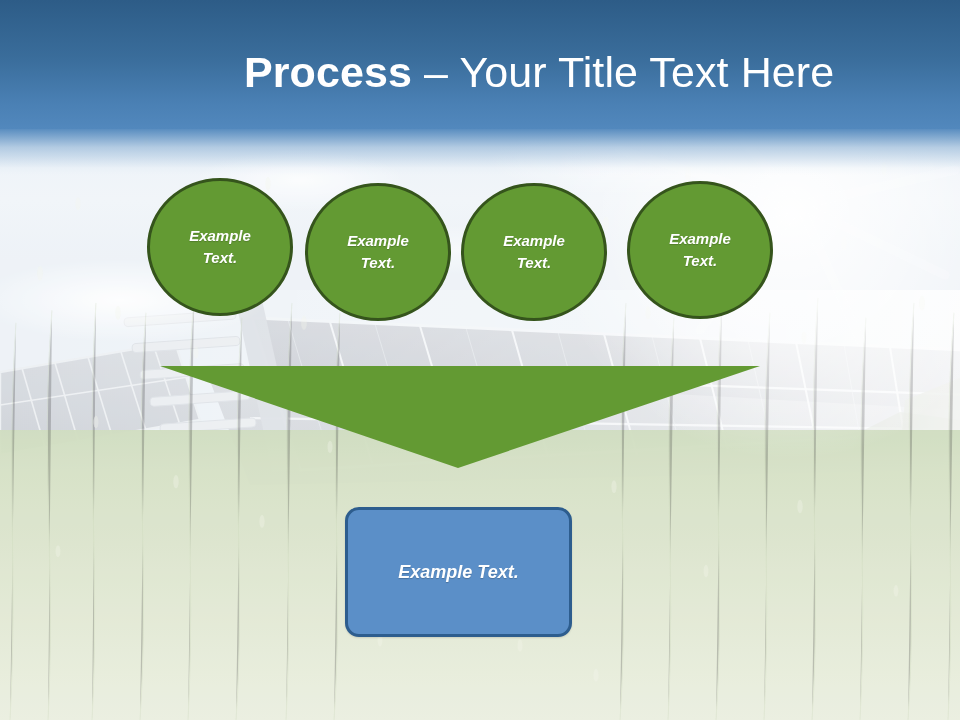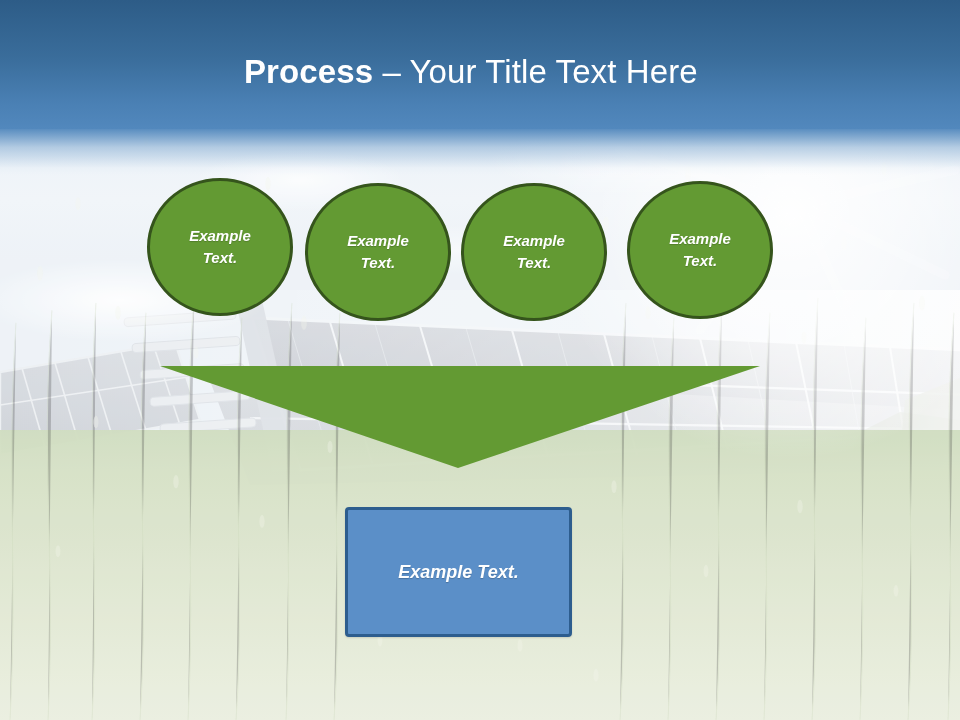--- a/index.html
+++ b/index.html
@@ -73,21 +73,21 @@
   .title-band-fade {
     position: absolute;
     left: 0; top: 129px;
     width: 960px; height: 46px;
     background: linear-gradient(to bottom, rgba(82,136,189,0.95) 0%, rgba(130,170,208,0.55) 40%, rgba(200,219,235,0.12) 85%, rgba(220,232,243,0) 100%);
   }
   .slide-title {
     position: absolute;
     left: 244px;
     top: 51px;
-    font-size: 33px;
+    font-size: 43px;
     line-height: 42px;
     color: #ffffff;
     white-space: nowrap;
     letter-spacing: .1px;
   }
   .slide-title .t-bold { font-weight: bold; }
   .slide-title .t-light { font-weight: normal; }
 
   
   .circle {
@@ -129,21 +129,21 @@
   
   .result-box {
     position: absolute;
     left: 345px;
     top: 507px;
     width: 227px;
     height: 130px;
     box-sizing: border-box;
     background: #5b8fc8;
     border: 3px solid #2d5d8e;
-    border-radius: 4px;
+    border-radius: 14px;
     display: flex;
     align-items: center;
     justify-content: center;
     box-shadow: 0 1px 2px rgba(0,0,0,.12);
   }
   .result-box .blabel {
     color: #ffffff;
     font-weight: bold;
     font-style: italic;
     font-size: 18px;

